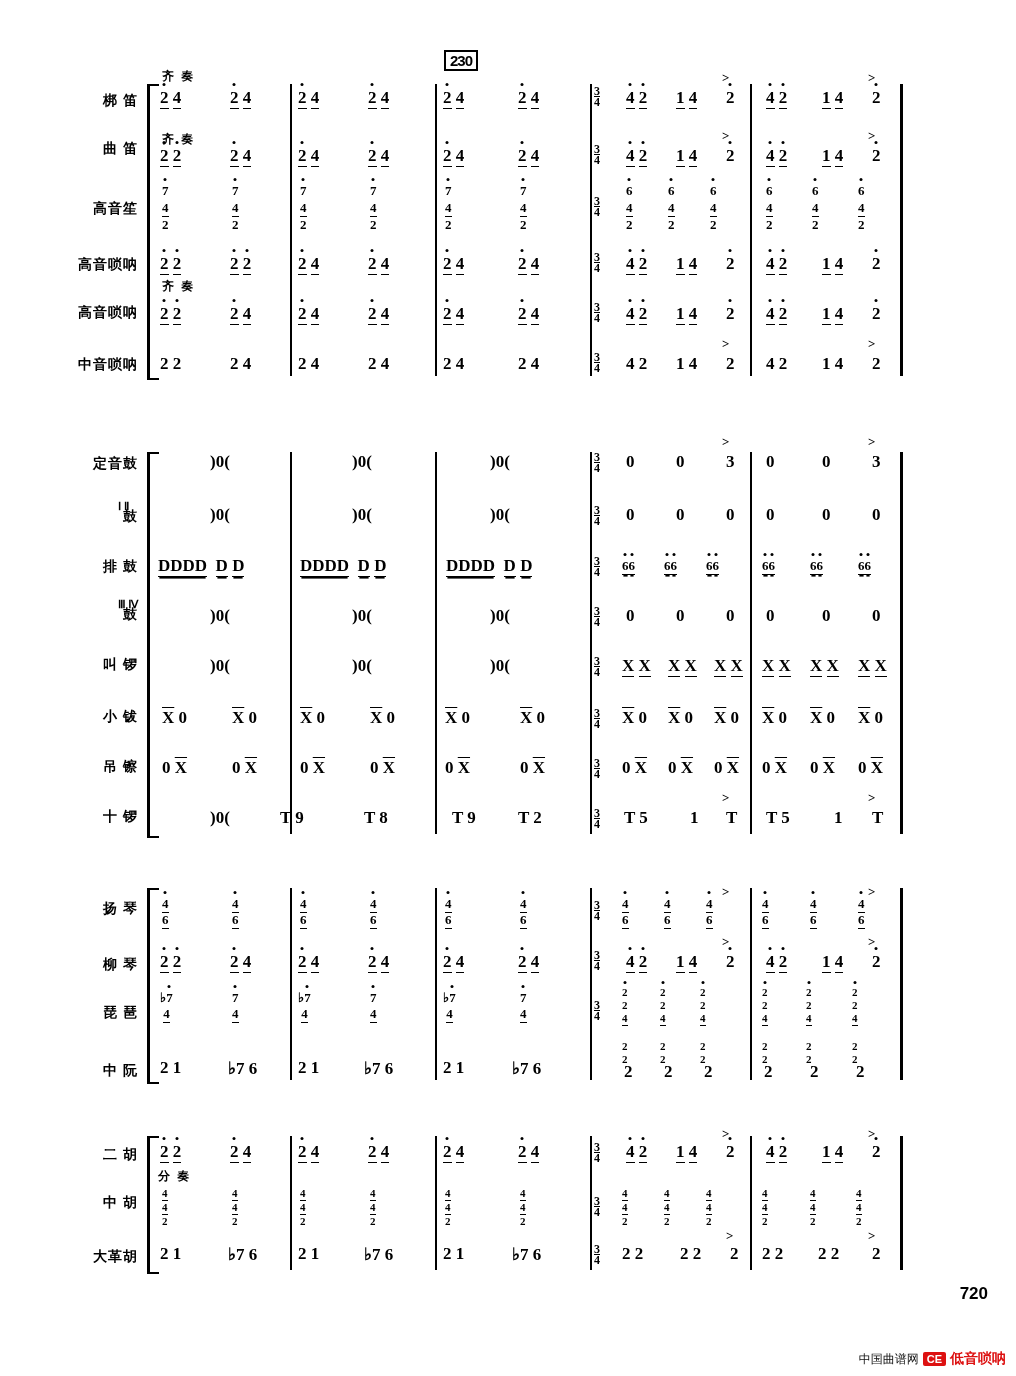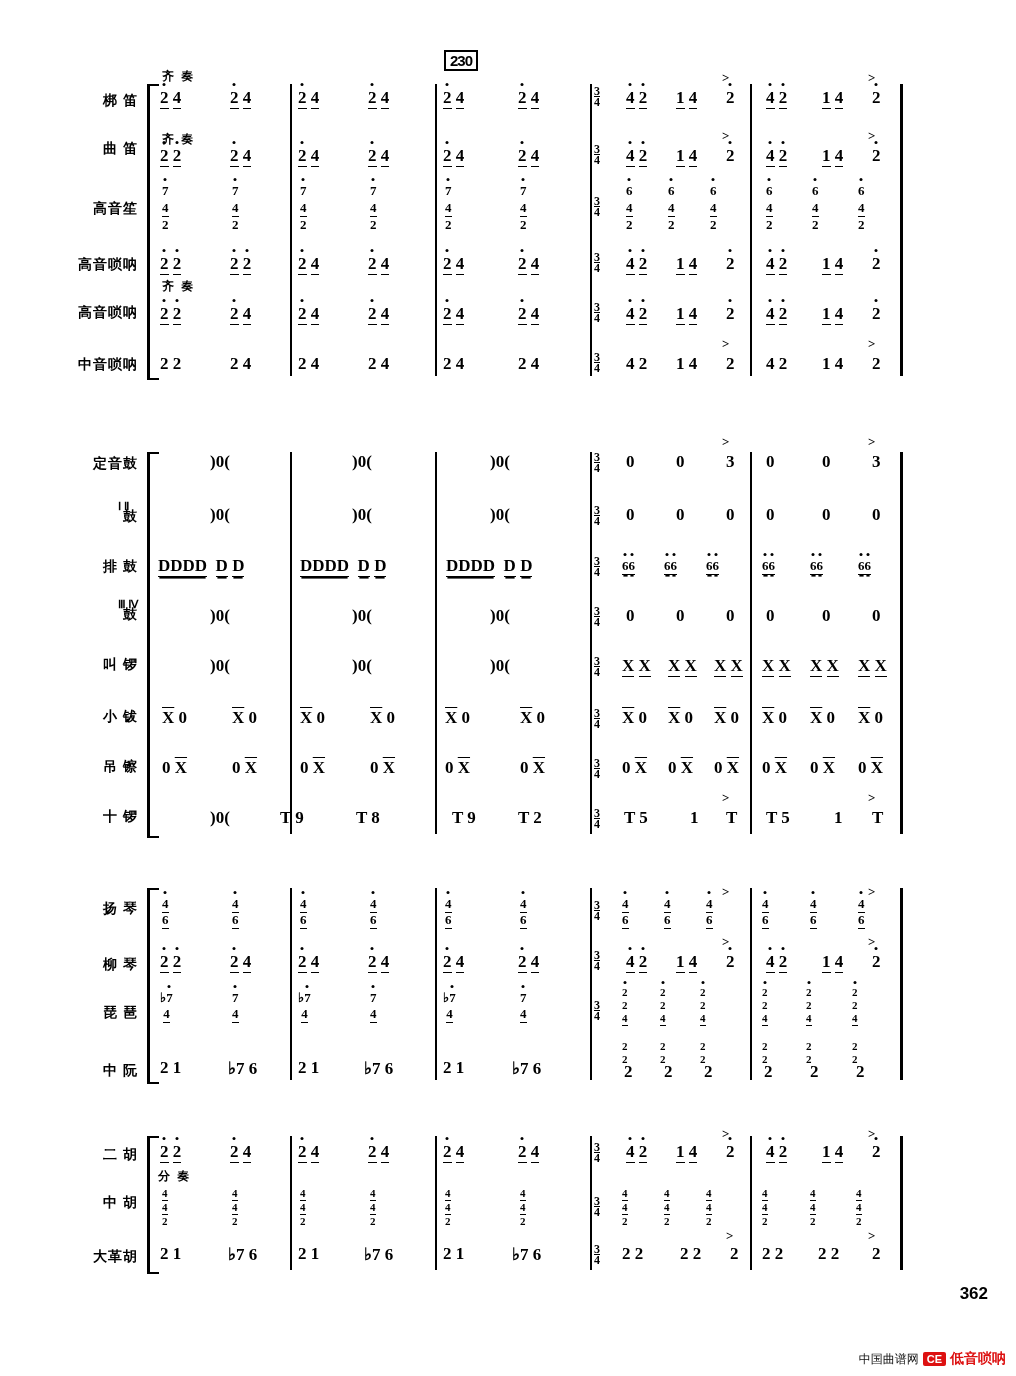--- a/index.html
+++ b/index.html
@@ -346,21 +346,21 @@
     </div>
   <div class="cell" style="left:622px;top:758px;">0 <span style="text-decoration:overline;">X</span></div>
   <div class="cell" style="left:668px;top:758px;">0 <span style="text-decoration:overline;">X</span></div>
   <div class="cell" style="left:714px;top:758px;">0 <span style="text-decoration:overline;">X</span></div>
   <div class="cell" style="left:762px;top:758px;">0 <span style="text-decoration:overline;">X</span></div>
   <div class="cell" style="left:810px;top:758px;">0 <span style="text-decoration:overline;">X</span></div>
   <div class="cell" style="left:858px;top:758px;">0 <span style="text-decoration:overline;">X</span></div>
 
   <div class="cell" style="left:210px;top:808px;">)0(</div>
   <div class="cell" style="left:280px;top:808px;">T 9</div>
-  <div class="cell" style="left:356px;top:808px;">T 8</div>
+  <div class="cell" style="left:364px;top:808px;">T 8</div>
   <div class="cell" style="left:452px;top:808px;">T 9</div>
   <div class="cell" style="left:518px;top:808px;">T 2</div>
   <div class="timesig" style="left:594px;top:808px;">
       <span class="num">3</span>
       <span>4</span>
     </div>
   <div class="cell" style="left:624px;top:808px;">T 5</div>
   <div class="cell" style="left:690px;top:808px;">1</div>
   <div class="cell" style="left:726px;top:808px;">T</div>
   <div class="accent" style="left:722px;top:790px;">&gt;</div>
@@ -501,21 +501,21 @@
     </div>
   <div class="cell" style="left:622px;top:1244px;">2 2</div>
   <div class="cell" style="left:680px;top:1244px;">2 2</div>
   <div class="cell" style="left:730px;top:1244px;">2</div>
   <div class="accent" style="left:726px;top:1228px;">&gt;</div>
   <div class="cell" style="left:762px;top:1244px;">2 2</div>
   <div class="cell" style="left:818px;top:1244px;">2 2</div>
   <div class="cell" style="left:872px;top:1244px;">2</div>
   <div class="accent" style="left:868px;top:1228px;">&gt;</div>
 
-  <div class="pageno" style="right:28px;bottom:72px;">362</div>
+  <div class="pageno" style="right:28px;bottom:72px;">720</div>
 
   <div class="footer">
     <span>中国曲谱网</span>
     <span class="logo">CE</span>
     <span class="site">低音唢呐</span>
   </div>
 
 </div>
 
 </body></html>

